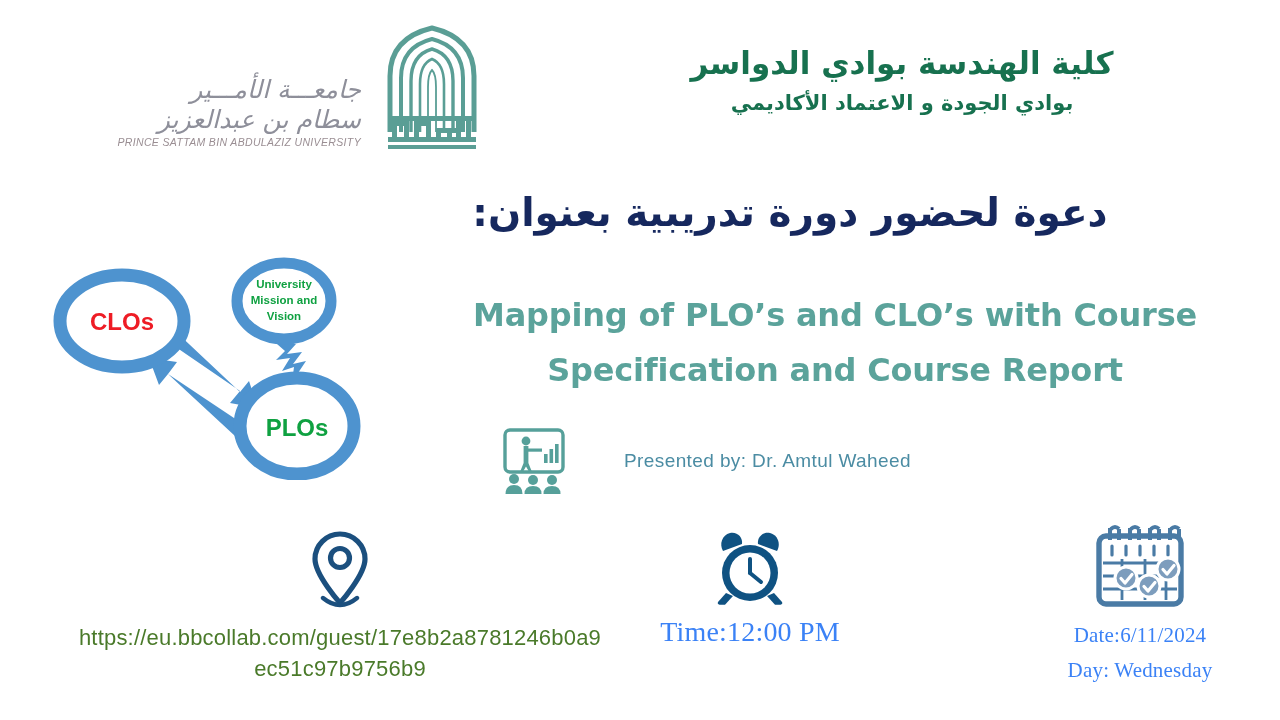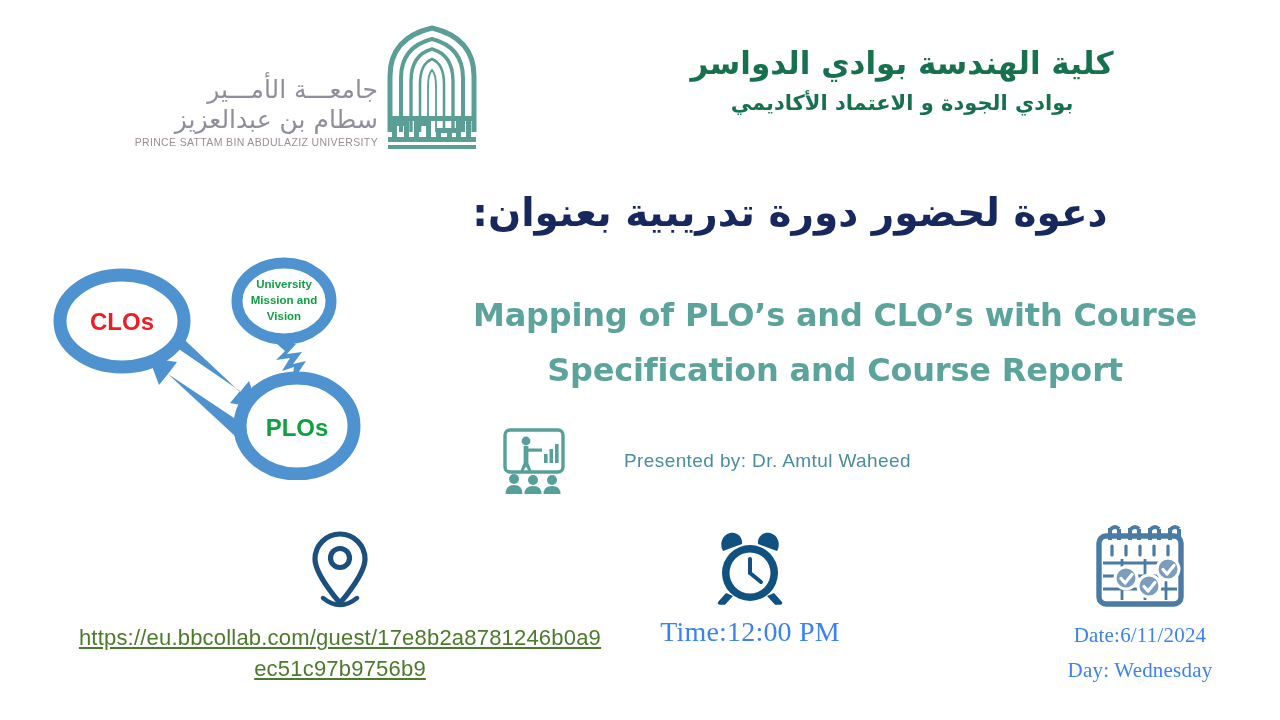--- a/index.html
+++ b/index.html
@@ -30,21 +30,22 @@
     flex-direction: row;
     align-items: flex-end;
     justify-content: flex-end;
   }
   #logo-wordmark {
     display: flex;
     flex-direction: column;
     align-items: flex-end;
     justify-content: flex-end;
     padding-bottom: 4px;
-    margin-right: 6px;
+    margin-right: 23px;
+    font-style: italic;
   }
   .logo-ar {
     color: #8e8f9a;
     direction: rtl;
     font-family: "DejaVu Sans", sans-serif;
     font-size: 25px;
     line-height: 1.18;
     letter-spacing: 1px;
     white-space: nowrap;
   }
@@ -156,21 +157,20 @@
   .info-icon { margin-bottom: 10px; }
 
   .link-text {
     color: #4a7a2a;
     font-family: "Liberation Sans", sans-serif;
     font-size: 22px;
     line-height: 1.42;
     letter-spacing: 0.2px;
     word-break: break-all;
     padding: 0 14px;
-    text-decoration: underline;
   }
   .time-text {
     color: #3b82f6;
     font-family: "Liberation Serif", serif;
     font-size: 28px;
     letter-spacing: 0.2px;
   }
   .date-text {
     color: #3b82f6;
     font-family: "Liberation Serif", serif;

